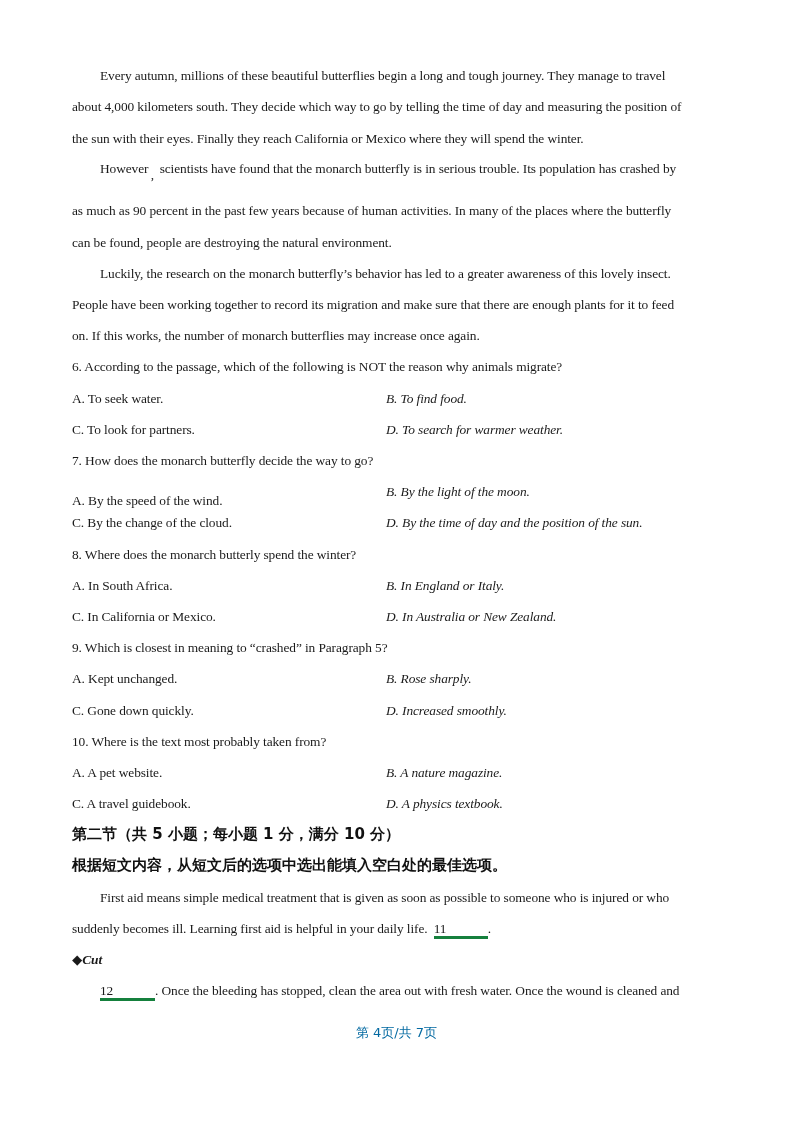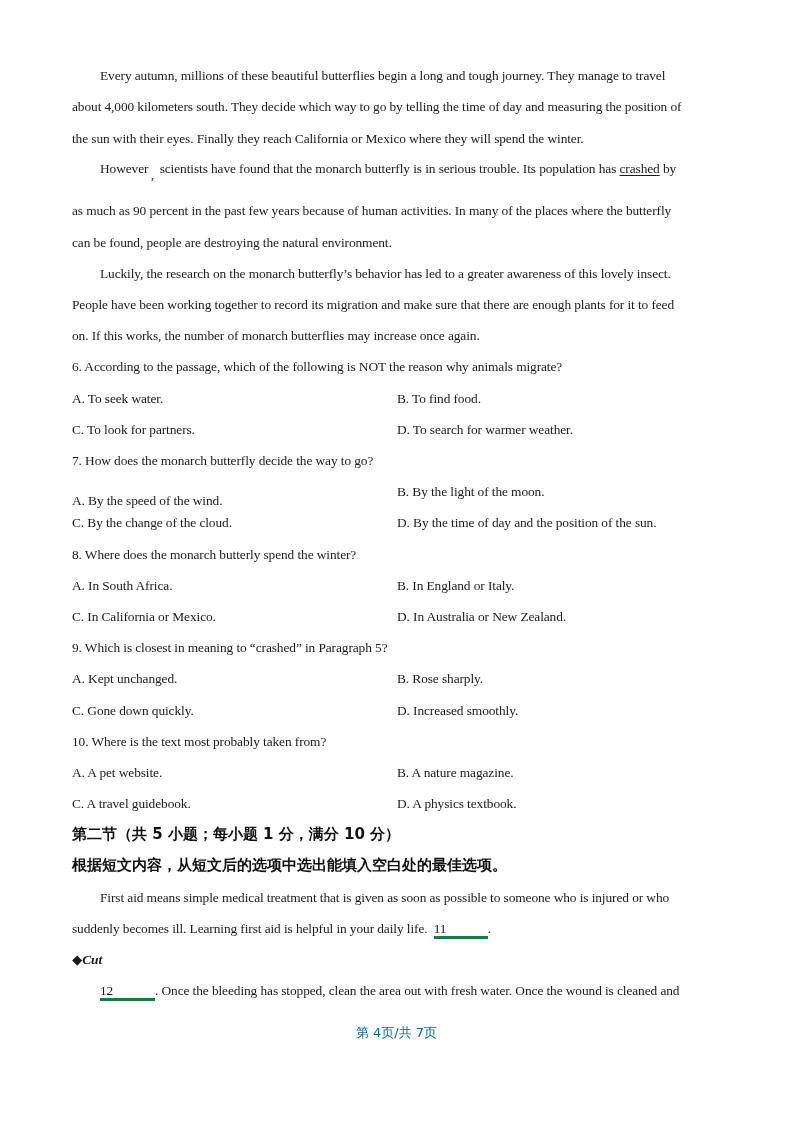--- a/index.html
+++ b/index.html
@@ -22,22 +22,22 @@
     }
     .line {
       position: absolute;
       left: 72px;
       font-size: 13.4px;
       line-height: 16px;
       white-space: nowrap;
       letter-spacing: -0.1px;
     }
     .indent { left: 100px; }
-    .opt-b { left: 397px; }
-    .u { text-decoration: underline; text-underline-offset: 2px; }
+    .opt-b { left: 386px; font-style: italic; }
+    .u { text-underline-offset: 2px; }
     .comma-low {
       display: inline-block;
       position: relative;
       top: 6px;
       width: 8px;
       text-align: center;
     }
     .blank {
       display: inline-block;
       border-bottom: 3px solid #15803d;

